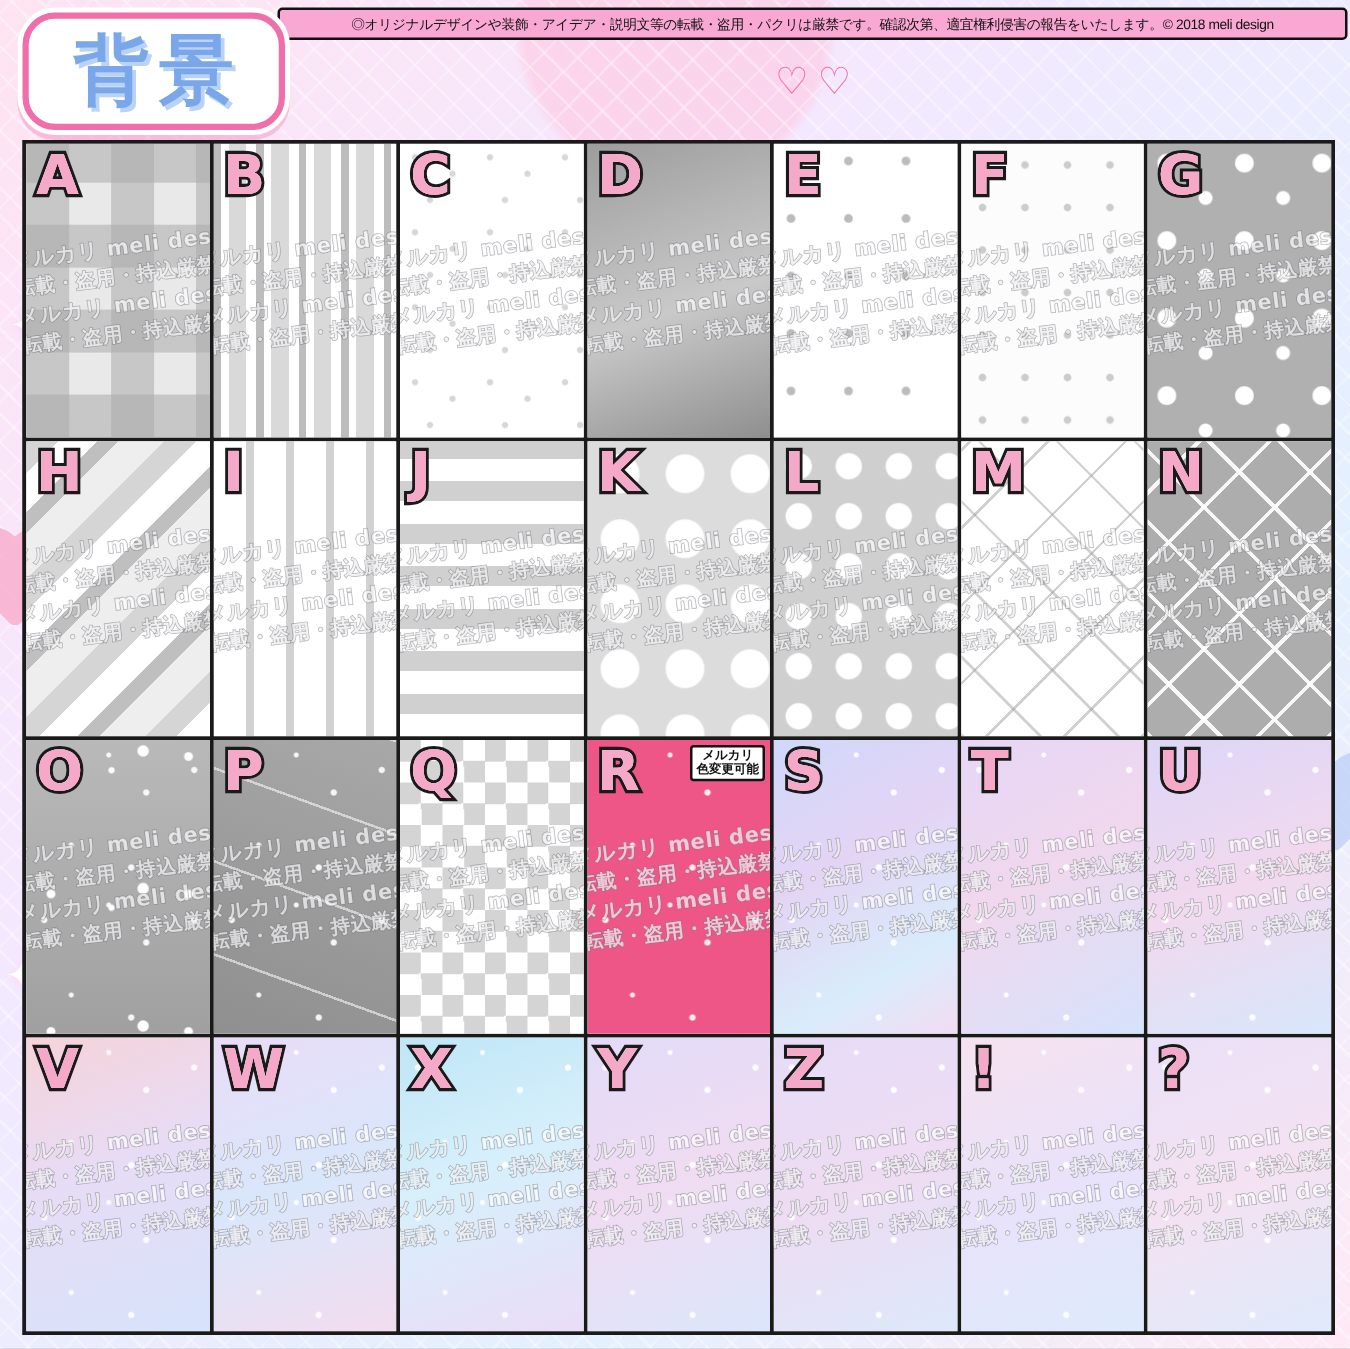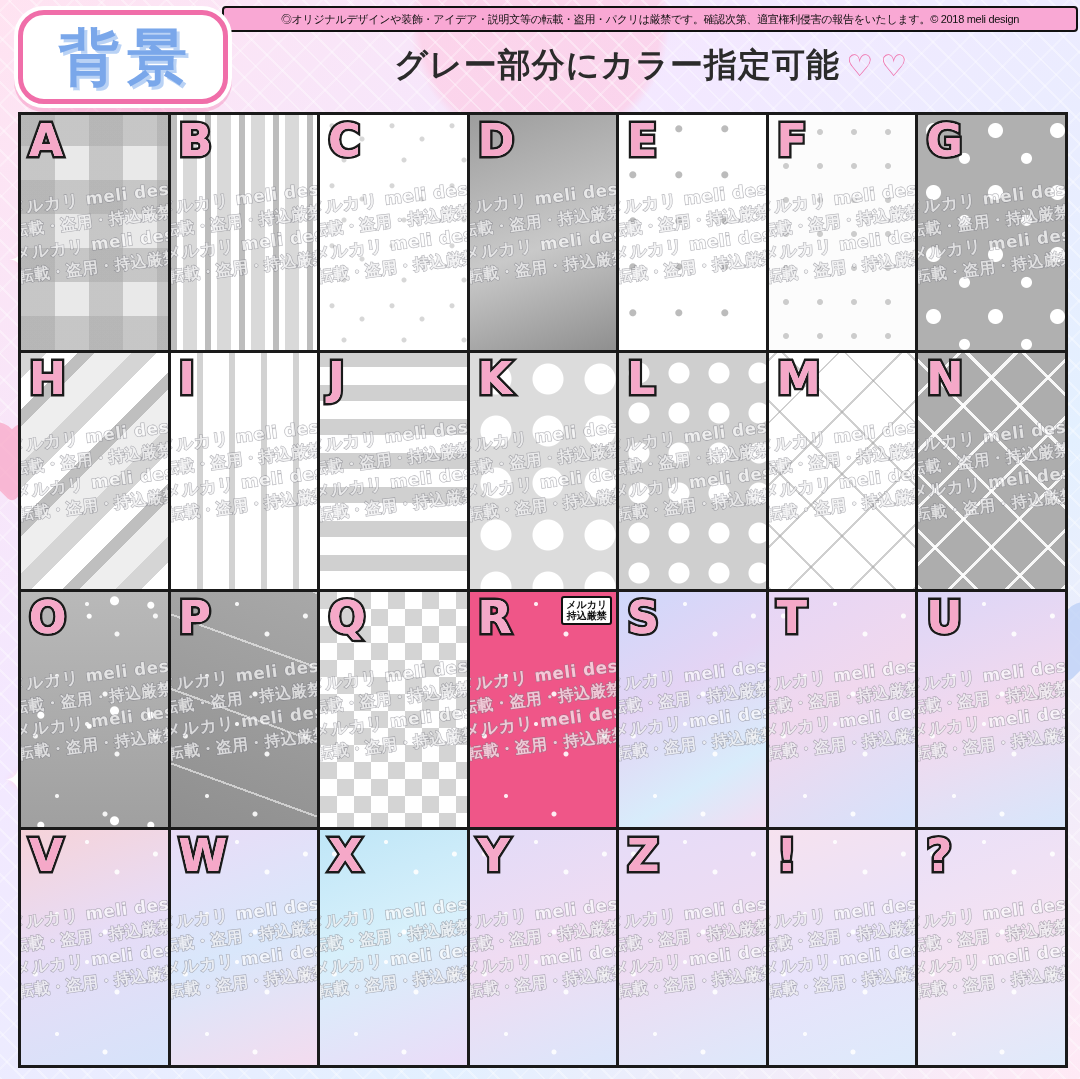--- a/index.html
+++ b/index.html
@@ -243,21 +243,20 @@
 
 <div id="header">
   <div id="copyright-bar">◎オリジナルデザインや装飾・アイデア・説明文等の転載・盗用・パクリは厳禁です。確認次第、適宜権利侵害の報告をいたします。© 2018 meli design</div>
 
   <div id="title-badge">
     <span class="kanji">背</span>
     <span class="kanji">景</span>
   </div>
 
   <div id="subtitle">
-    <span>グレー部分にカラー指定可能</span>
     <span class="hrt">♡</span>
     <span class="hrt">♡</span>
   </div>
 </div>
 
 <div id="grid">
     <div class="cell">
       <div class="pattern p-A"></div>
       <div class="wm">
         <div>メルカリ meli design</div>
@@ -431,21 +430,21 @@
       <div class="pattern p-R stars"></div>
       <div class="wm">
         <div>メルカリ meli design</div>
         <div class="b">転載・盗用・持込厳禁</div>
         <div>メルカリ meli design</div>
         <div class="b">転載・盗用・持込厳禁</div>
       </div>
       <div class="letter"><span>R</span></div>
       <div class="tagbox">
         <div>メルカリ</div>
-        <div>持込厳禁</div>
+        <div>色変更可能</div>
       </div>
     </div>
     <div class="cell">
       <div class="pattern p-S stars"></div>
       <div class="wm">
         <div>メルカリ meli design</div>
         <div class="b">転載・盗用・持込厳禁</div>
         <div>メルカリ meli design</div>
         <div class="b">転載・盗用・持込厳禁</div>
       </div>

